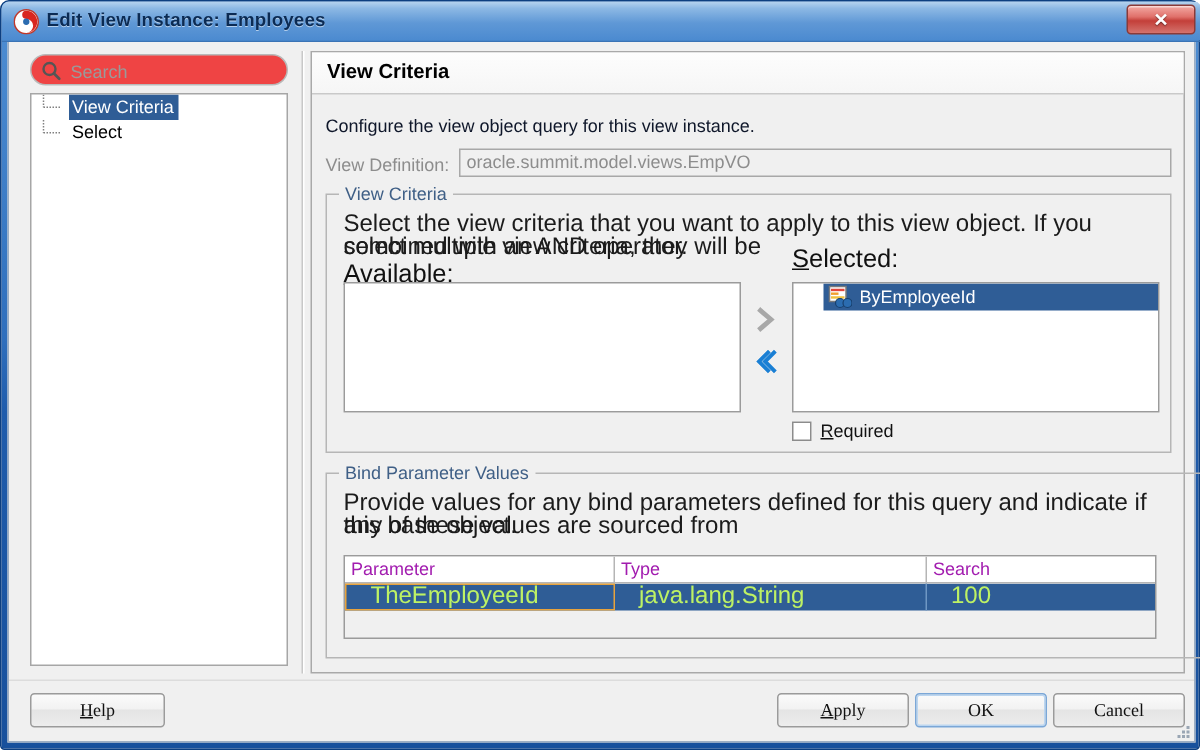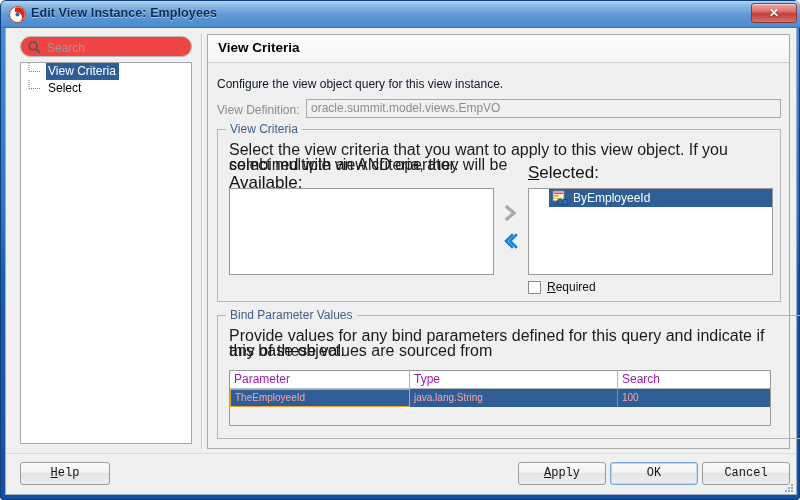--- a/index.html
+++ b/index.html
@@ -303,23 +303,23 @@
     font-size: 12px;
     color: #a21caf;
     padding-left: 4px;
     overflow: hidden;
     white-space: nowrap;
   }
   .tr { display: flex; height: 18px; background: #2f5d96; }
   .td {
     box-sizing: border-box;
     height: 18px; line-height: 17px;
-    color: #fca5a5;
-    font-size: 10px;
-    padding-left: 4px;
+    color: #bef264;
+    font-size: 16px;
+    padding-left: 16px;
     border-right: 1px solid #6f97c4;
     overflow: hidden;
     white-space: nowrap;
   }
   .td.focus {
     border: 1px solid #e8a33d;
     line-height: 15px;
   }
   .col1 { width: 180px; }
   .col2 { width: 208px; }
@@ -337,21 +337,21 @@
     position: absolute;
     box-sizing: border-box;
     height: 23px;
     border: 1px solid #9b9b9b;
     border-radius: 3px;
     background: linear-gradient(180deg,#fbfbfb 0%, #f2f2f2 45%, #e4e4e4 50%, #ededed 100%);
     font-size: 12px;
     color: #111;
     text-align: center;
     line-height: 21px;
-    font-family: Liberation Mono, monospace;
+    font-family: Liberation Serif, serif;
   }
   .btn.help   { left: 14px;  top: 8px; width: 90px; }
   .btn.apply  { left: 512px; top: 8px; width: 88px; }
   .btn.ok     { left: 604px; top: 8px; width: 88px;
                 border: 1px solid #7ba7d7;
                 box-shadow: 0 0 0 1px #bcd6f0 inset; }
   .btn.cancel { left: 696px; top: 8px; width: 88px; }
 
   .resize-grip {
     position: absolute;

